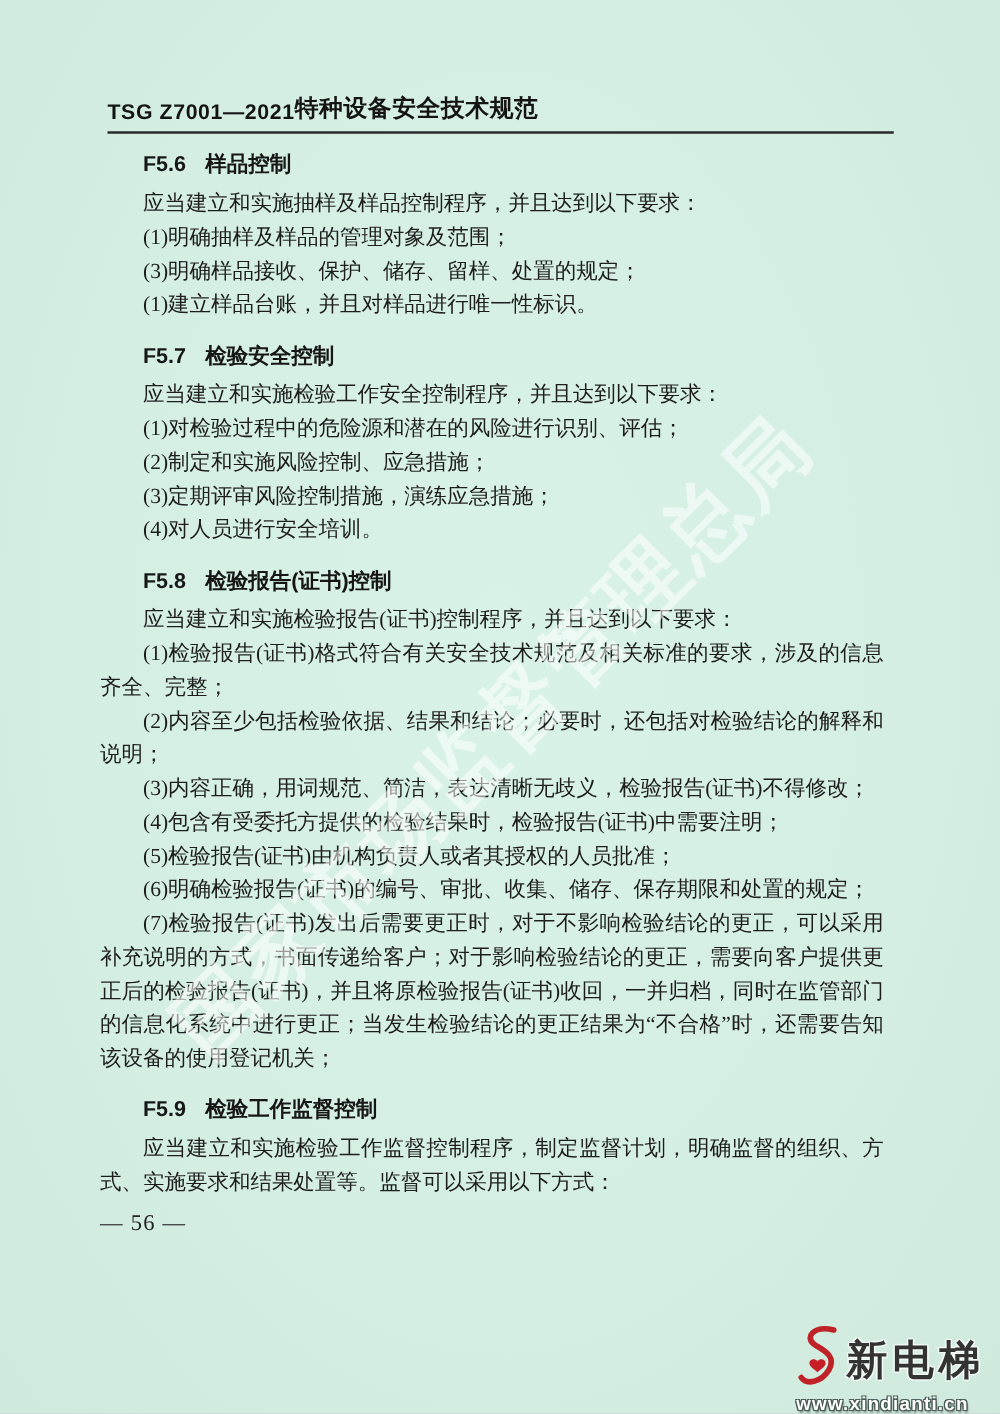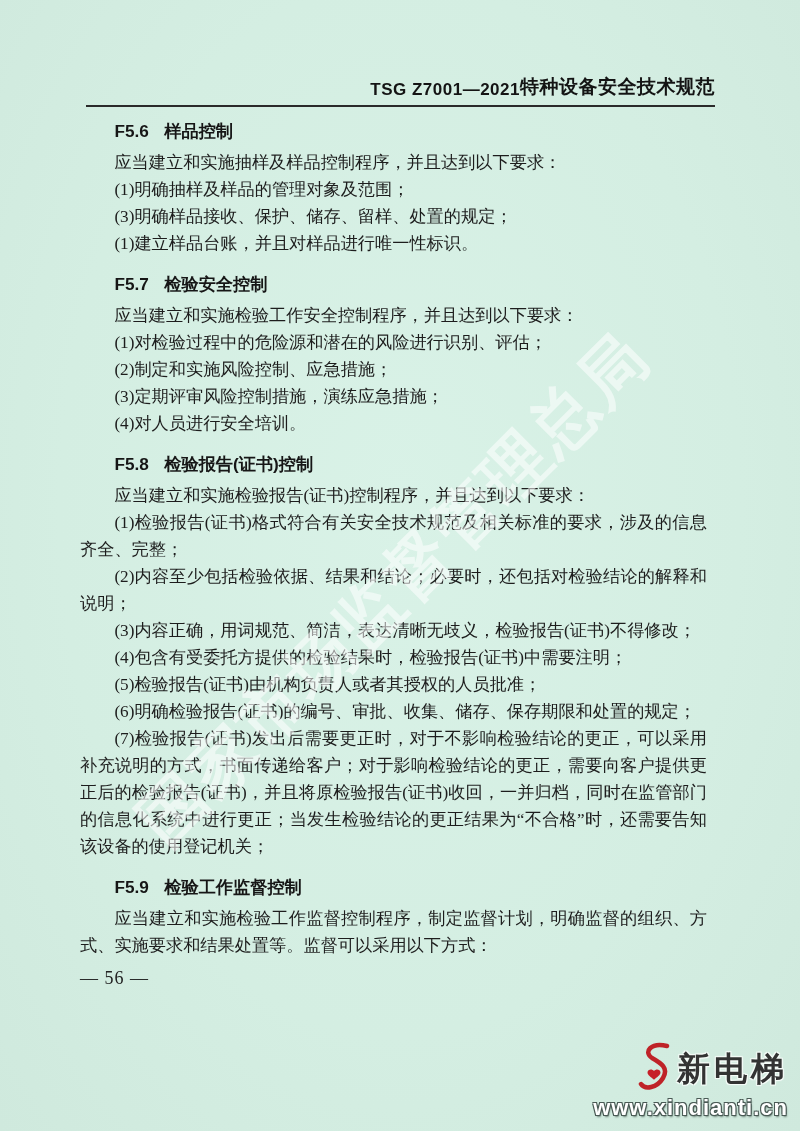--- a/index.html
+++ b/index.html
@@ -8,21 +8,21 @@
     width:800px;height:1131px;
     margin:0 auto;
     background:radial-gradient(ellipse at 50% 45%, #d9f2e7 0%, #d4eee2 60%, #cfe9dd 100%);
     overflow:hidden;
     font-family:"Liberation Serif", serif;
     color:#1d1d1d;
   }
   
   #hdr{
     position:absolute;left:86px;top:74px;width:629px;
-    display:flex;justify-content:flex-end;align-items:flex-end;
+    display:flex;justify-content:flex-start;align-items:flex-end;
     padding-bottom:5px;border-bottom:2px solid #2a2a2a;
   }
   .hdr-left{
     font-family:"Liberation Sans", sans-serif;
     font-weight:700;font-size:17px;letter-spacing:.5px;color:#141414;
   }
   .hdr-right{
     font-family:Liberation Serif, serif;
     font-weight:700;font-size:19px;color:#141414;letter-spacing:.5px;
   }
@@ -53,36 +53,36 @@
   #watermark span{
     position:absolute;left:0;top:0;
     transform:translate(-50%,-50%) rotate(-45deg);
     white-space:nowrap;
     font-family:"Liberation Sans", sans-serif;
     font-weight:700;font-size:66px;letter-spacing:3px;
     color:rgba(255,255,255,0.55);
   }
   
   #logo{
-    position:absolute;right:12px;bottom:12px;z-index:6;
+    position:absolute;right:12px;bottom:0;z-index:6;
     text-align:left;line-height:1;
   }
   .logo-row{display:flex;align-items:center;justify-content:flex-end;gap:4px;}
   .logo-name{
     font-family:"Liberation Sans", sans-serif;
     font-weight:700;font-size:33px;color:#333;letter-spacing:4px;
     text-shadow:
       -1px -1px 0 #f4fbf7, 1px -1px 0 #f4fbf7,
       -1px  1px 0 #f4fbf7, 1px  1px 0 #f4fbf7,
        0 0 3px rgba(255,255,255,.9);
   }
   .logo-url{
     margin-top:2px;
     font-family:"Liberation Sans", sans-serif;
-    font-weight:700;font-size:22px;color:#ffffff;letter-spacing:1px;
+    font-weight:700;font-size:15px;color:#ffffff;letter-spacing:1px;
     text-shadow:
       -1px -1px 0 #4a5a55, 1px -1px 0 #4a5a55,
       -1px  1px 0 #4a5a55, 1px  1px 0 #4a5a55,
        1px  2px 2px rgba(40,60,50,.6);
   }
   .logo-8{flex:0 0 auto;}
 </style>
 </head>
 <body>
 

